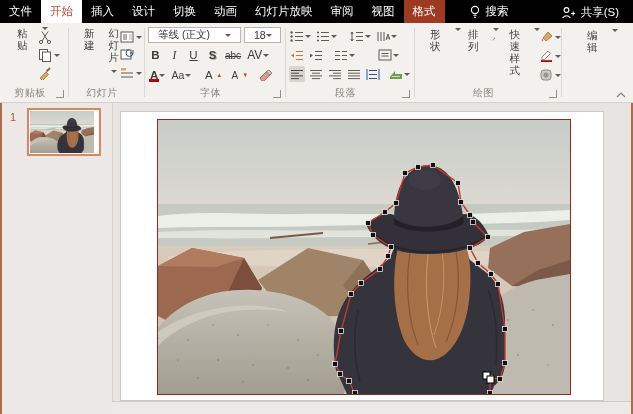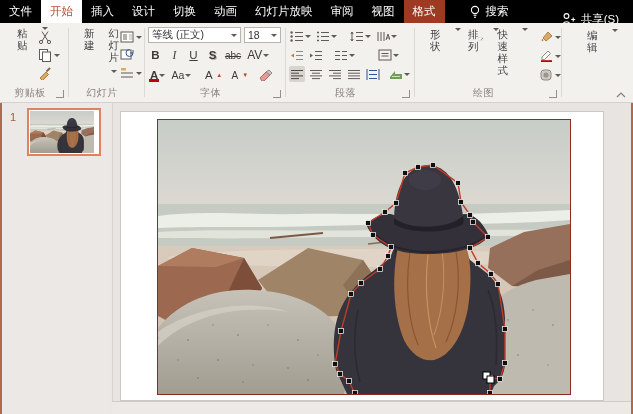--- a/index.html
+++ b/index.html
@@ -7,39 +7,39 @@
        font-family:"Liberation Sans","DejaVu Sans",sans-serif;
        -webkit-font-smoothing:antialiased;user-select:none}
   
   .tabbar{position:absolute;top:0;left:0;right:0;height:23px;background:#000000;
           display:flex;align-items:stretch;color:#fff;font-size:11.5px}
   #tabs{display:flex;align-items:stretch}
   .tab{display:flex;align-items:center;padding:0 9px;cursor:default;white-space:nowrap}
   .tab.active{background:#fff;color:#b7472a}
   .tab.contextual{background:#9e3a21}
   .searchbox{display:flex;align-items:center;gap:5px;padding:0 10px;margin-left:14px}
-  .share{display:flex;align-items:flex-start;gap:5px;padding:12px 10px;margin-left:auto;margin-right:4px}
+  .share{display:flex;align-items:center;gap:5px;padding:12px 10px;margin-left:auto;margin-right:4px}
   
   .ribbon{position:absolute;top:23px;left:0;right:0;height:79px;background:#f3f1ee;
           border-bottom:1px solid #d5d1cd;font-size:10.5px;color:#444}
   .group{position:absolute;top:0;bottom:0}
   .glabel{position:absolute;bottom:2px;left:0;right:8px;text-align:center;
           font-size:10px;color:#87827d;letter-spacing:.5px}
   .gdiv{position:absolute;top:5px;bottom:5px;width:1px;background:#dcd8d4}
   .lau{position:absolute;right:4px;bottom:4px;width:7px;height:7px;
        border-right:1.5px solid #948f89;border-bottom:1.5px solid #948f89}
   .collapse{position:absolute;right:6px;bottom:3px;width:12px;height:10px;display:flex;
             align-items:center;justify-content:center}
   .bigbtn{position:absolute;display:flex;flex-direction:row;
           gap:14px;color:#444;line-height:1.15;text-align:center}
   .mini{position:absolute;display:flex;align-items:center;gap:2px;height:16px}
   .dd{width:0;height:0;border-left:3px solid transparent;border-right:3px solid transparent;
       border-top:3.5px solid #5f5b55;display:inline-block}
   .combo{position:absolute;height:16px;background:#fff;border:1px solid #b9b4ad;
-         display:flex;align-items:center;padding:0 3px;font-size:10.5px;color:#333;
+         display:flex;align-items:center;padding:0 9px;font-size:10.5px;color:#333;
          justify-content:space-between;box-sizing:border-box}
   .tbtn{display:inline-flex;align-items:center;justify-content:center;height:16px;
         min-width:13px;font-size:11.5px;color:#3f3c38;gap:1px}
   .tbtn.b{font-weight:bold}
   .tbtn.i{font-style:italic;font-family:"Liberation Serif",serif}
   .tbtn.u{text-decoration:underline}
   .tbtn.s{font-weight:bold;text-shadow:1px 1px 0 #b9b4ad}
   .tbtn.st{text-decoration:line-through;font-size:10px}
   .fontcolor{position:relative;font-size:11.5px;font-weight:bold;color:#3f3c38}
   .fontcolor::after{content:"";position:absolute;left:-1px;right:-1px;bottom:-1px;height:3px;background:#c00000}
@@ -415,21 +415,21 @@
       </div>
       <div class="bigbtn" style="left:2px;top:5px;width:36px">
         <svg class="ic" width="28" height="22" viewBox="0 0 28 22">
           <path d="M3 9 C1 4 5 1 9 2 C13 1 16 4 14 8 C13 11 9 12 7 11 C4 12 3.5 11 3 9Z" fill="#fbfaf8" stroke="#8f8a84"></path>
           <path d="M17 8 l6-5 5 6-6 5z" fill="#fbfaf8" stroke="#8f8a84"></path>
           <ellipse cx="13" cy="16" rx="7" ry="4.5" fill="#fbfaf8" stroke="#8f8a84"></ellipse>
         </svg>
         <span>形状</span>
         <span class="dd"></span>
       </div>
-      <div class="bigbtn" style="left:64px;top:5px;width:50px">
+      <div class="bigbtn" style="left:76px;top:5px;width:50px">
         <svg class="ic" width="28" height="22" viewBox="0 0 28 22">
           <rect x="2" y="3" width="22" height="16" rx="5" fill="#fff" stroke="#8f8a84"></rect>
           <path d="M24 4 L15 13 l-2 4 4-2 9-9z" fill="#2e4a66"></path>
           <path d="M13 17 l2-4 2 2z" fill="#d9a968"></path>
         </svg>
         <span>快速样式</span>
         <span class="dd"></span>
       </div>
       <div class="mini" style="left:126px;top:6px">
         <svg class="ic" width="13" height="12" viewBox="0 0 13 12">

